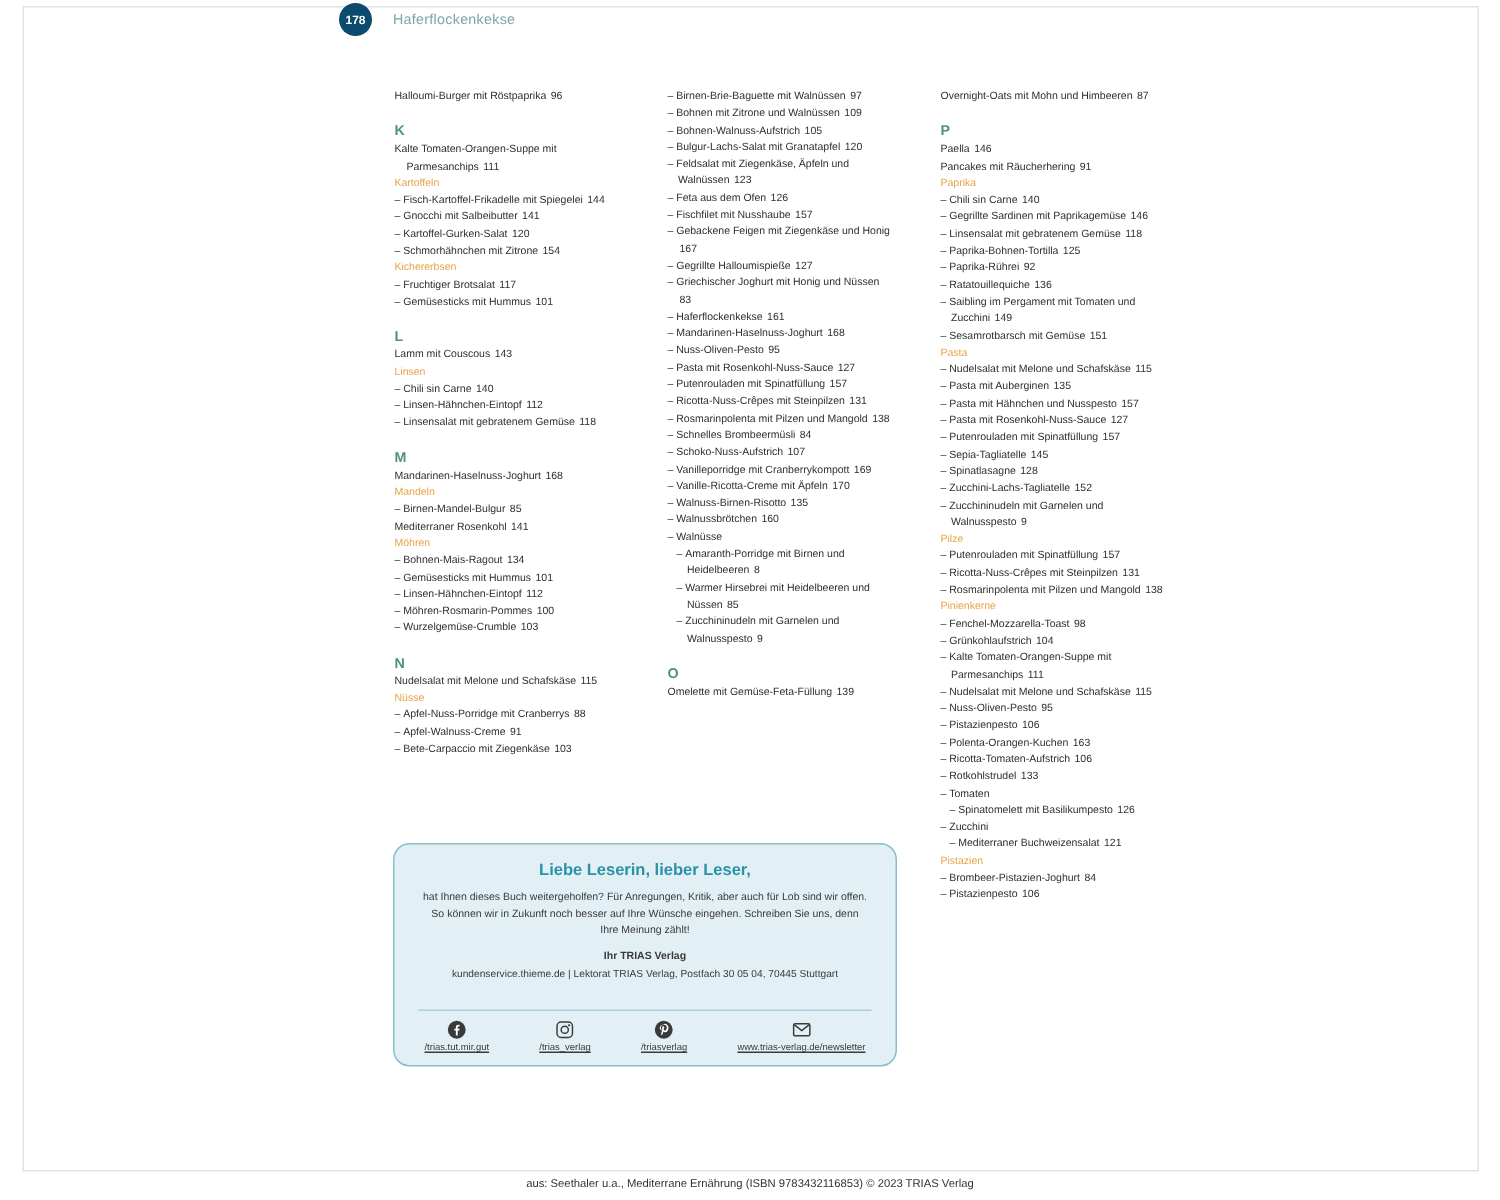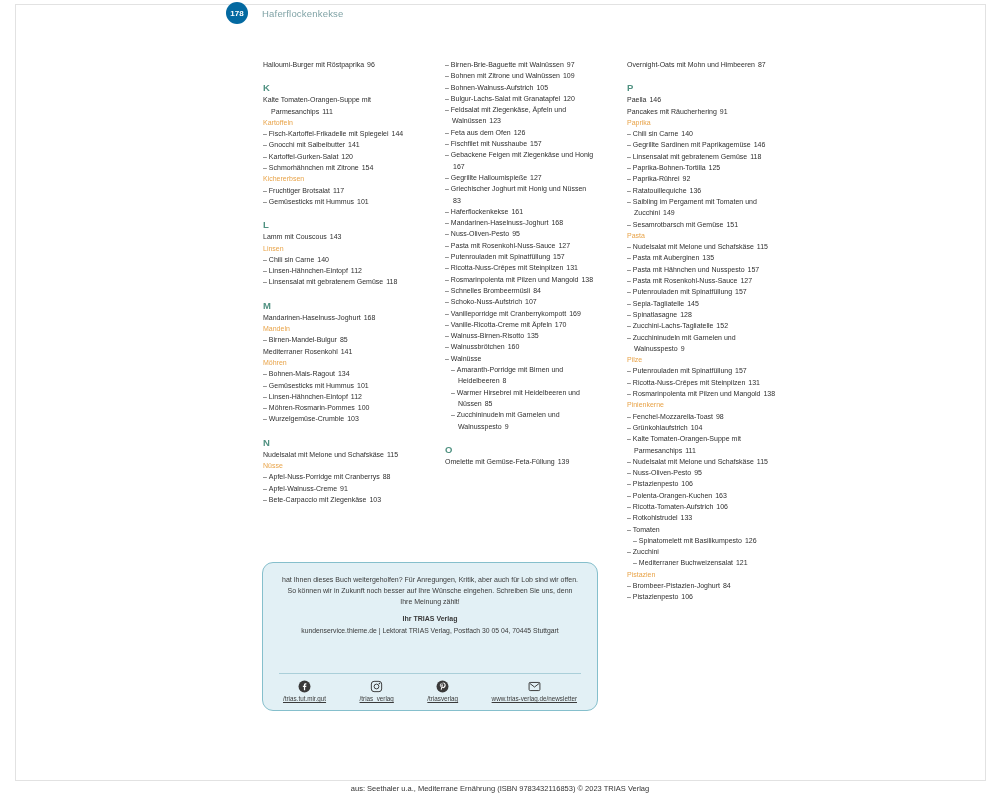--- a/index.html
+++ b/index.html
@@ -4,21 +4,21 @@
 <style>
   html,body{margin:0;padding:0;}
   body{
     width:1000px;height:800px;position:relative;overflow:hidden;
     background:#ffffff;color:#2f2f2f;
     font-family:"Liberation Sans", sans-serif;
   }
   .frame{position:absolute;left:15px;top:4px;width:969px;height:775px;border:1px solid #e2e2e2;pointer-events:none;}
   .badge{
     position:absolute;left:226px;top:2px;width:22px;height:22px;border-radius:50%;
-    background:#0369a1;color:#fff;font-size:8px;font-weight:700;
+    background:#0c4a6e;color:#fff;font-size:8px;font-weight:700;
     display:flex;align-items:center;justify-content:center;
   }
   .header-title{position:absolute;left:262px;top:8px;font-size:9.5px;color:#80a3a6;letter-spacing:.2px;}
 
   .columns{position:absolute;left:263px;top:59px;display:flex;gap:31px;align-items:flex-start;}
   .col{width:151px;font-size:7px;line-height:11.3px;}
   .entry{padding-left:8px;text-indent:-8px;}
   .letter{font-size:9.5px;font-weight:700;color:#4f9181;margin-top:12px;line-height:12px;}
   .cat{color:#e8a348;}
   .sub{padding-left:7px;text-indent:-7px;}
@@ -163,20 +163,21 @@
       <div class="it sub2"><span>Spinatomelett mit Basilikumpesto</span> <span class="pg">126</span></div>
       <div class="it sub"><span>Zucchini</span></div>
       <div class="it sub2"><span>Mediterraner Buchweizensalat</span> <span class="pg">121</span></div>
       <div class="it cat"><span>Pistazien</span></div>
       <div class="it sub"><span>Brombeer-Pistazien-Joghurt</span> <span class="pg">84</span></div>
       <div class="it sub"><span>Pistazienpesto</span> <span class="pg">106</span></div>
     </div>
 </main>
 
 <section class="callout">
+  <h2>Liebe Leserin, lieber Leser,</h2>
   <p class="cbody">hat Ihnen dieses Buch weitergeholfen? Für Anregungen, Kritik, aber auch für Lob sind wir offen. So können wir in Zukunft noch besser auf Ihre Wünsche eingehen. Schreiben Sie uns, denn Ihre Meinung zählt!</p>
   <p class="csig">Ihr TRIAS Verlag</p>
   <p class="ccontact">kundenservice.thieme.de | Lektorat TRIAS Verlag, Postfach 30 05 04, 70445 Stuttgart</p>
   <div class="socials">
       <span class="social">
         <span class="sicon">
           <svg viewBox="0 0 24 24">
             <circle cx="12" cy="12" r="11" fill="#3a3a3a"></circle>
             <path fill="#fff" d="M13.2 19v-6h2l.3-2.3h-2.3V9.2c0-.7.2-1.1 1.1-1.1h1.2V6c-.2 0-.9-.1-1.7-.1-1.7 0-2.9 1-2.9 3v1.8H9V13h1.9v6h2.3z"></path>
           </svg>

